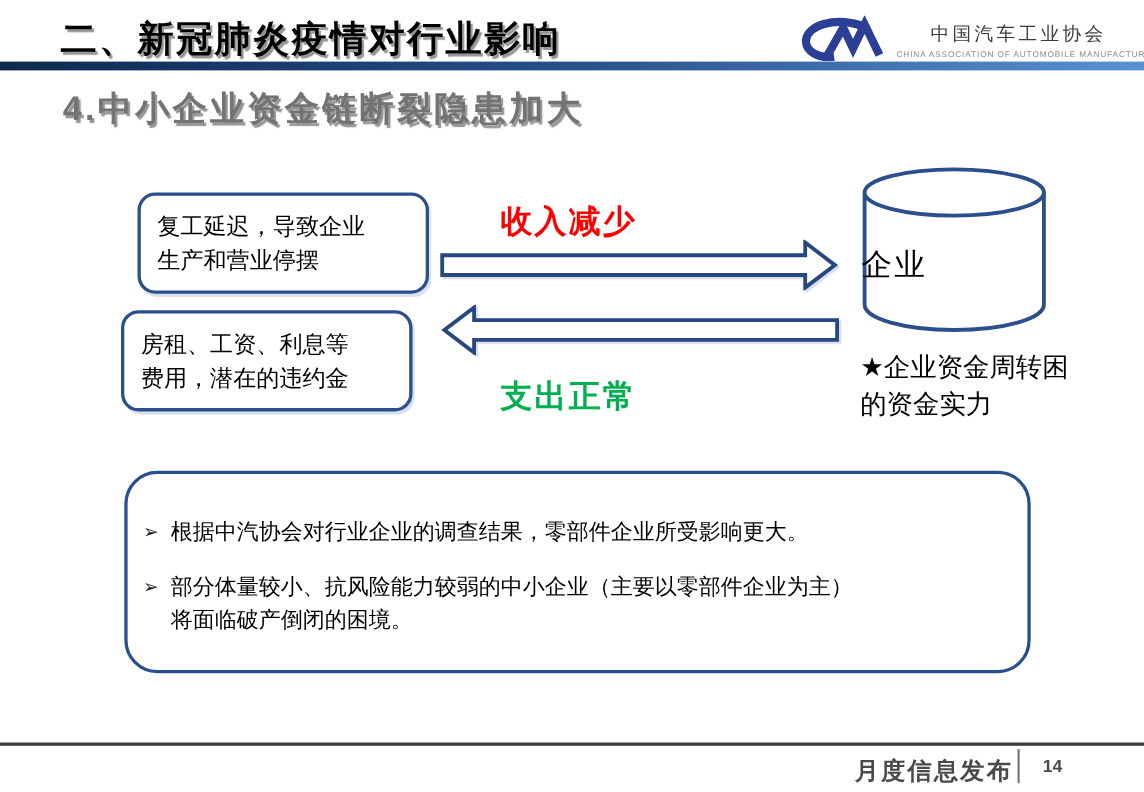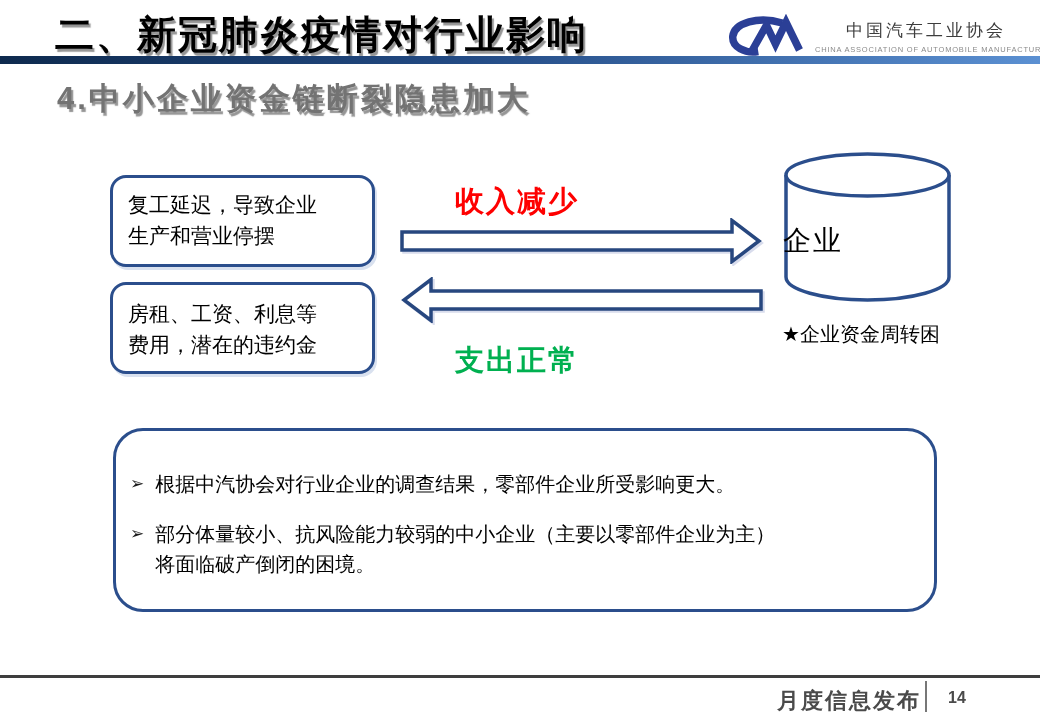--- a/index.html
+++ b/index.html
@@ -7,21 +7,21 @@
     width:1040px;height:720px;position:relative;overflow:hidden;
     background:#ffffff;
     font-family:"Liberation Sans","DejaVu Sans",sans-serif;
     -webkit-font-smoothing:antialiased;
   }
   .abs{position:absolute;}
 
   
   .section-title{
     left:55px;top:14px;
-    font-size:39px;font-weight:bold;color:#000;
+    font-size:33px;font-weight:bold;color:#000;
     letter-spacing:2px;line-height:42px;white-space:nowrap;
     text-shadow:2px 3px 1px rgba(130,130,130,0.85);
   }
   .header-bar{
     left:0;top:56px;width:1040px;height:8px;
     background:linear-gradient(to right,var(--bar-dark,#0E2A4E) 0%,#234B85 45%,var(--bar-light,#5B90D2) 100%);
   }
   .logo{left:722px;top:10px;width:280px;height:48px;}
   .logo-mark{left:0;top:4px;width:86px;height:42px;}
   .logo-mark path{fill:none;stroke:var(--logo-blue,#2B3F96);}
@@ -43,21 +43,21 @@
 
   
   .cause-box{
     width:265px;height:92px;background:#fff;
     border:3px solid var(--shape-border,#2B4E8C);border-radius:16px;
     box-sizing:border-box;
     box-shadow:2px 3px 0 rgba(185,200,225,0.55);
     font-size:21px;line-height:31px;color:#000;
     padding:13px 10px 0 15px;
   }
-  .cause-box-top{left:110px;top:175px;font-family:Liberation Mono, monospace;}
+  .cause-box-top{left:125px;top:175px;}
   .cause-box-bottom{left:110px;top:282px;}
 
   .flow-label{
     left:455px;width:240px;
     font-size:29px;font-weight:bold;letter-spacing:2px;white-space:nowrap;
   }
   .income-label{top:182px;color:var(--income-red,#FE0000);}
   .expense-label{top:341px;color:var(--expense-green,#00B050);}
 
   .arrow-svg{display:block;}
@@ -71,21 +71,21 @@
   .cylinder{left:783px;top:150px;width:169px;height:154px;}
   .cylinder path,.cylinder ellipse{
     fill:#ffffff;stroke:var(--shape-border,#2B4E8C);stroke-width:3.5;
   }
   .cylinder-label{
     left:783px;top:222px;width:169px;text-align:left;
     font-size:28px;color:#000;letter-spacing:2px;
   }
   .cyl-note{
     left:782px;top:318px;width:215px;
-    font-size:20px;line-height:33px;color:#000;
+    font-size:24px;line-height:33px;color:#000;
   }
 
   
   .summary-box{
     left:113px;top:428px;width:824px;height:184px;
     background:#fff;border:3px solid var(--shape-border,#2B4E8C);
     border-radius:30px;box-sizing:border-box;
   }
   .bullet-row{display:flex;gap:11px;font-size:20px;line-height:30px;color:#000;}
   .bullet-row-1{left:130px;top:469px;}
@@ -142,20 +142,21 @@
 </svg>
 
 <svg class="abs cylinder" viewBox="0 0 169 154">
   <path d="M3,25 L3,127 A81.5,23 0 0 0 166,127 L166,25"></path>
   <ellipse cx="84.5" cy="25" rx="81.5" ry="21"></ellipse>
 </svg>
 <div class="abs cylinder-label">企业</div>
 
 <div class="abs cyl-note">
   <div>★企业资金周转困</div>
+  <div>的资金实力</div>
 </div>
 
 <div class="abs summary-box"></div>
 <div class="abs bullet-row bullet-row-1">
   <span class="bullet-marker">➢</span>
   <div>
     <div>根据中汽协会对行业企业的调查结果，零部件企业所受影响更大。</div>
   </div>
 </div>
 <div class="abs bullet-row bullet-row-2">

